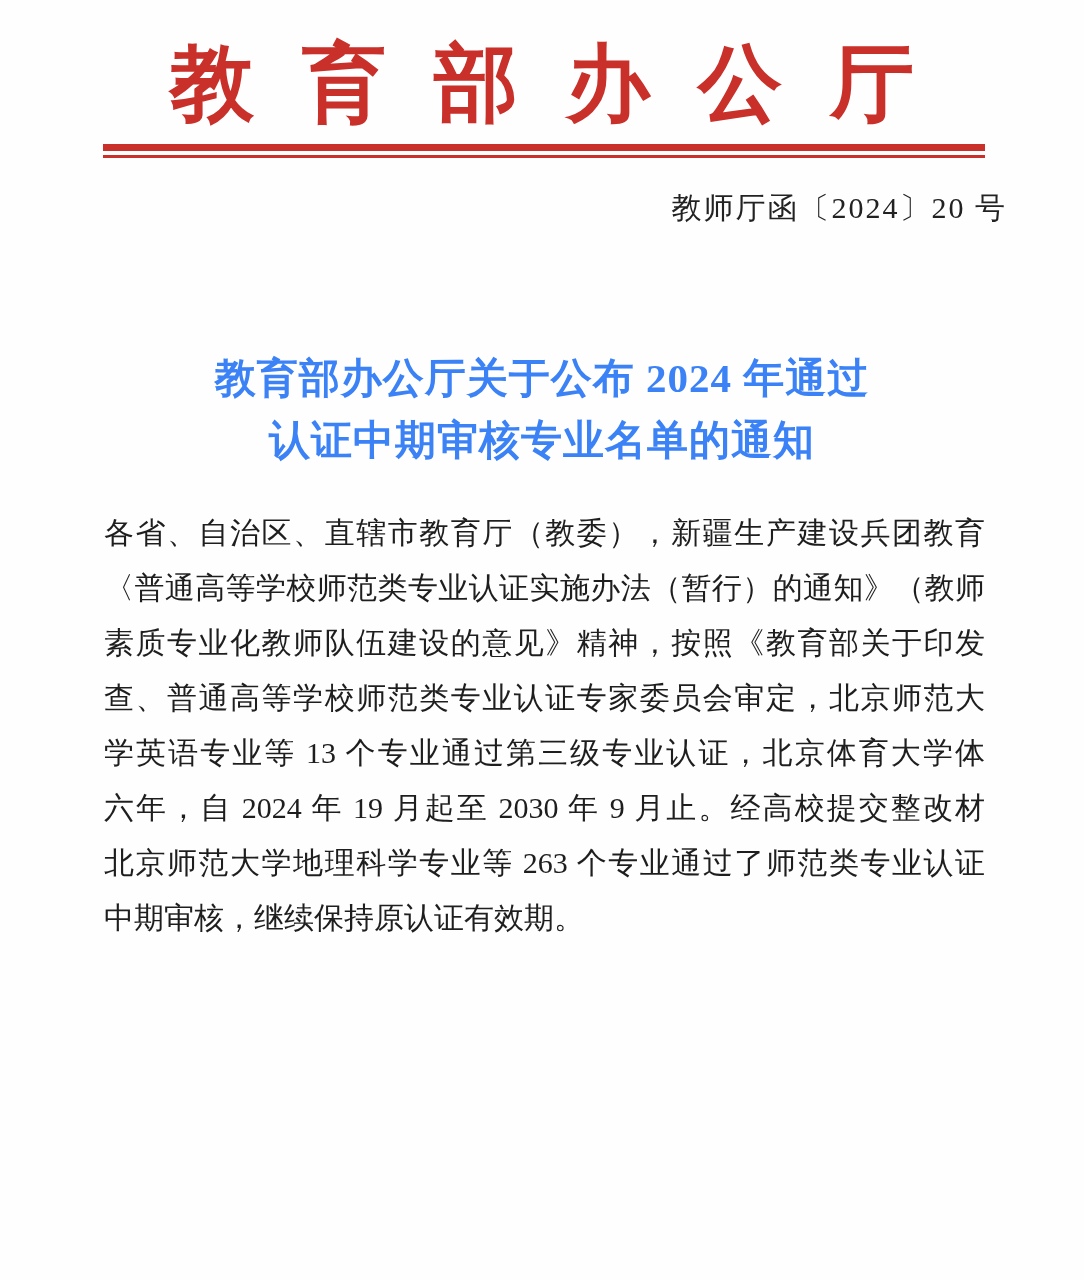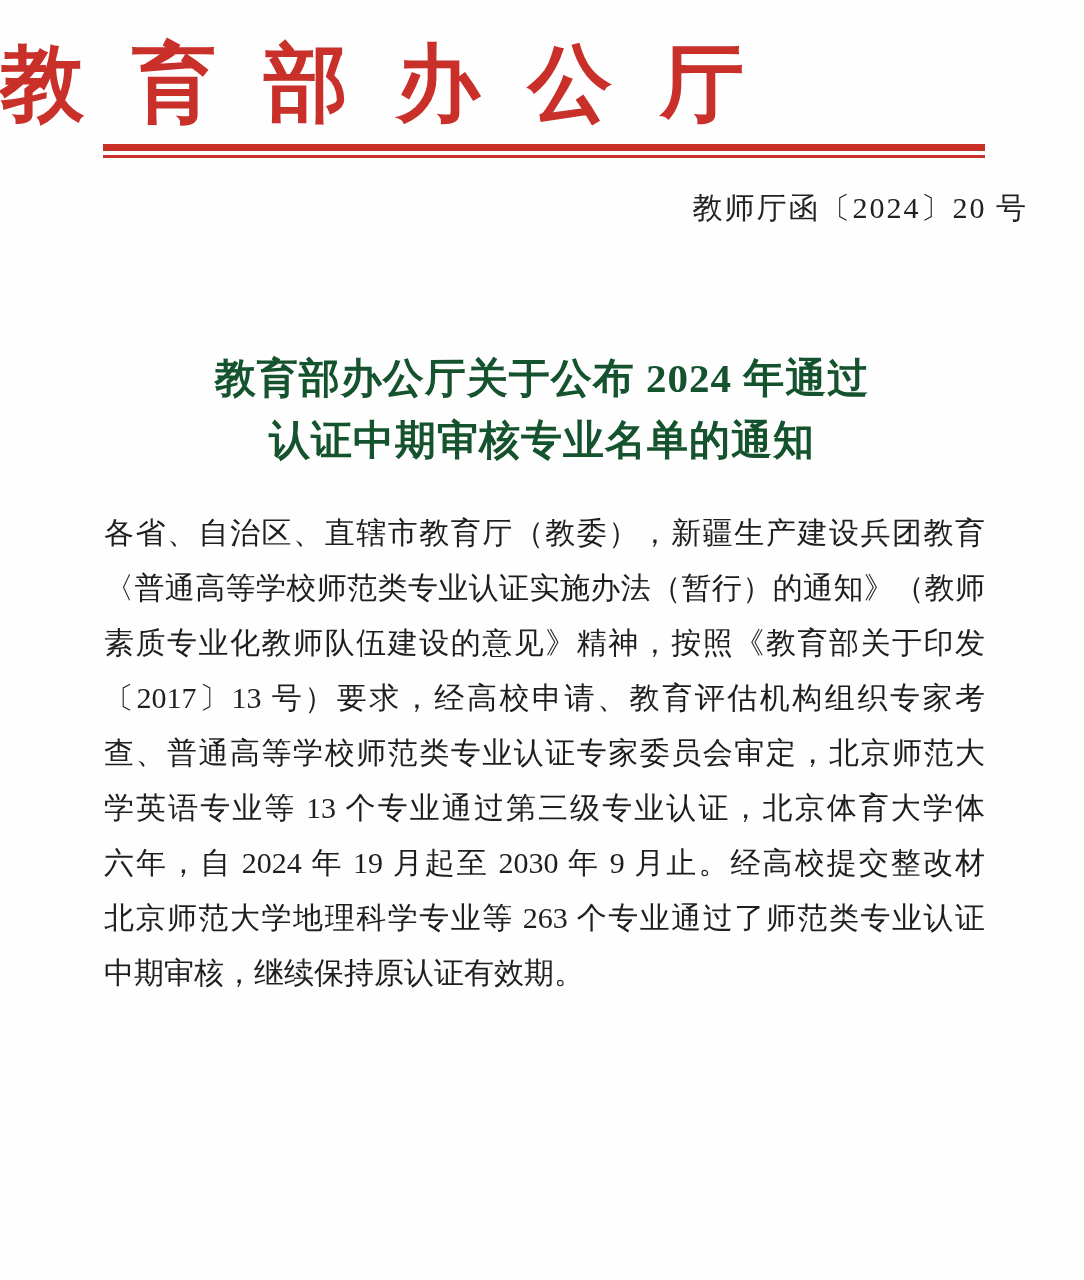--- a/index.html
+++ b/index.html
@@ -7,48 +7,48 @@
     position:relative;
     width:1084px;height:1280px;
     background:var(--page-bg,#fefefe);
     overflow:hidden;
     font-family:"Liberation Serif","DejaVu Serif",serif;
     color:var(--ink,#1b1b1b);
   }
   
   .agency{
     padding-top:42px;
-    text-align:left;
+    text-align:center;
     line-height:1.0;
     font-size:84px;
     font-weight:bold;
     color:var(--red,#c9302a);
   }
   .agency .sp{letter-spacing:48px;margin-right:-48px;}
   
   .rule-wrap{width:882px;margin:18px 0 0 103px;}
   .rule-thick{height:7px;background:var(--red,#c9302a);}
   .rule-thin{height:3px;background:var(--red,#c9302a);margin-top:4px;}
   
   .doc-number{
     margin-top:30px;
-    padding-right:56px;
+    padding-right:77px;
     text-align:right;
     font-size:30px;
     letter-spacing:2px;
     color:#222;
   }
   
   .title{
     margin-top:118px;
     text-align:center;
     font-size:41px;
     font-weight:bold;
     line-height:62px;
-    color:#14532d;
+    color:#3b82f6;
     letter-spacing:1px;
   }
   
   .body{
     margin-top:34px;
     padding:0 99px 0 104px;
     font-size:30px;
     line-height:55px;
     color:#1e1e1e;
   }
@@ -74,21 +74,20 @@
 
   <div class="title">
     <div>教育部办公厅关于公布 2024 年通过</div>
     <div>认证中期审核专业名单的通知</div>
   </div>
 
   <div class="body">
       <div class="body-line j">各省、自治区、直辖市教育厅（教委），新疆生产建设兵团教育</div>
       <div class="body-line j">〈普通高等学校师范类专业认证实施办法（暂行）的通知》（教师</div>
       <div class="body-line j">素质专业化教师队伍建设的意见》精神，按照《教育部关于印发</div>
-      <div class="body-line j">〔2017〕13 号）要求，经高校申请、教育评估机构组织专家考</div>
       <div class="body-line j">查、普通高等学校师范类专业认证专家委员会审定，北京师范大</div>
       <div class="body-line j">学英语专业等 13 个专业通过第三级专业认证，北京体育大学体</div>
       <div class="body-line j">六年，自 2024 年 19 月起至 2030 年 9 月止。经高校提交整改材</div>
       <div class="body-line j">北京师范大学地理科学专业等 263 个专业通过了师范类专业认证</div>
       <div class="body-line">中期审核，继续保持原认证有效期。</div>
     </div>
 
 </div>
 
 </body></html>

